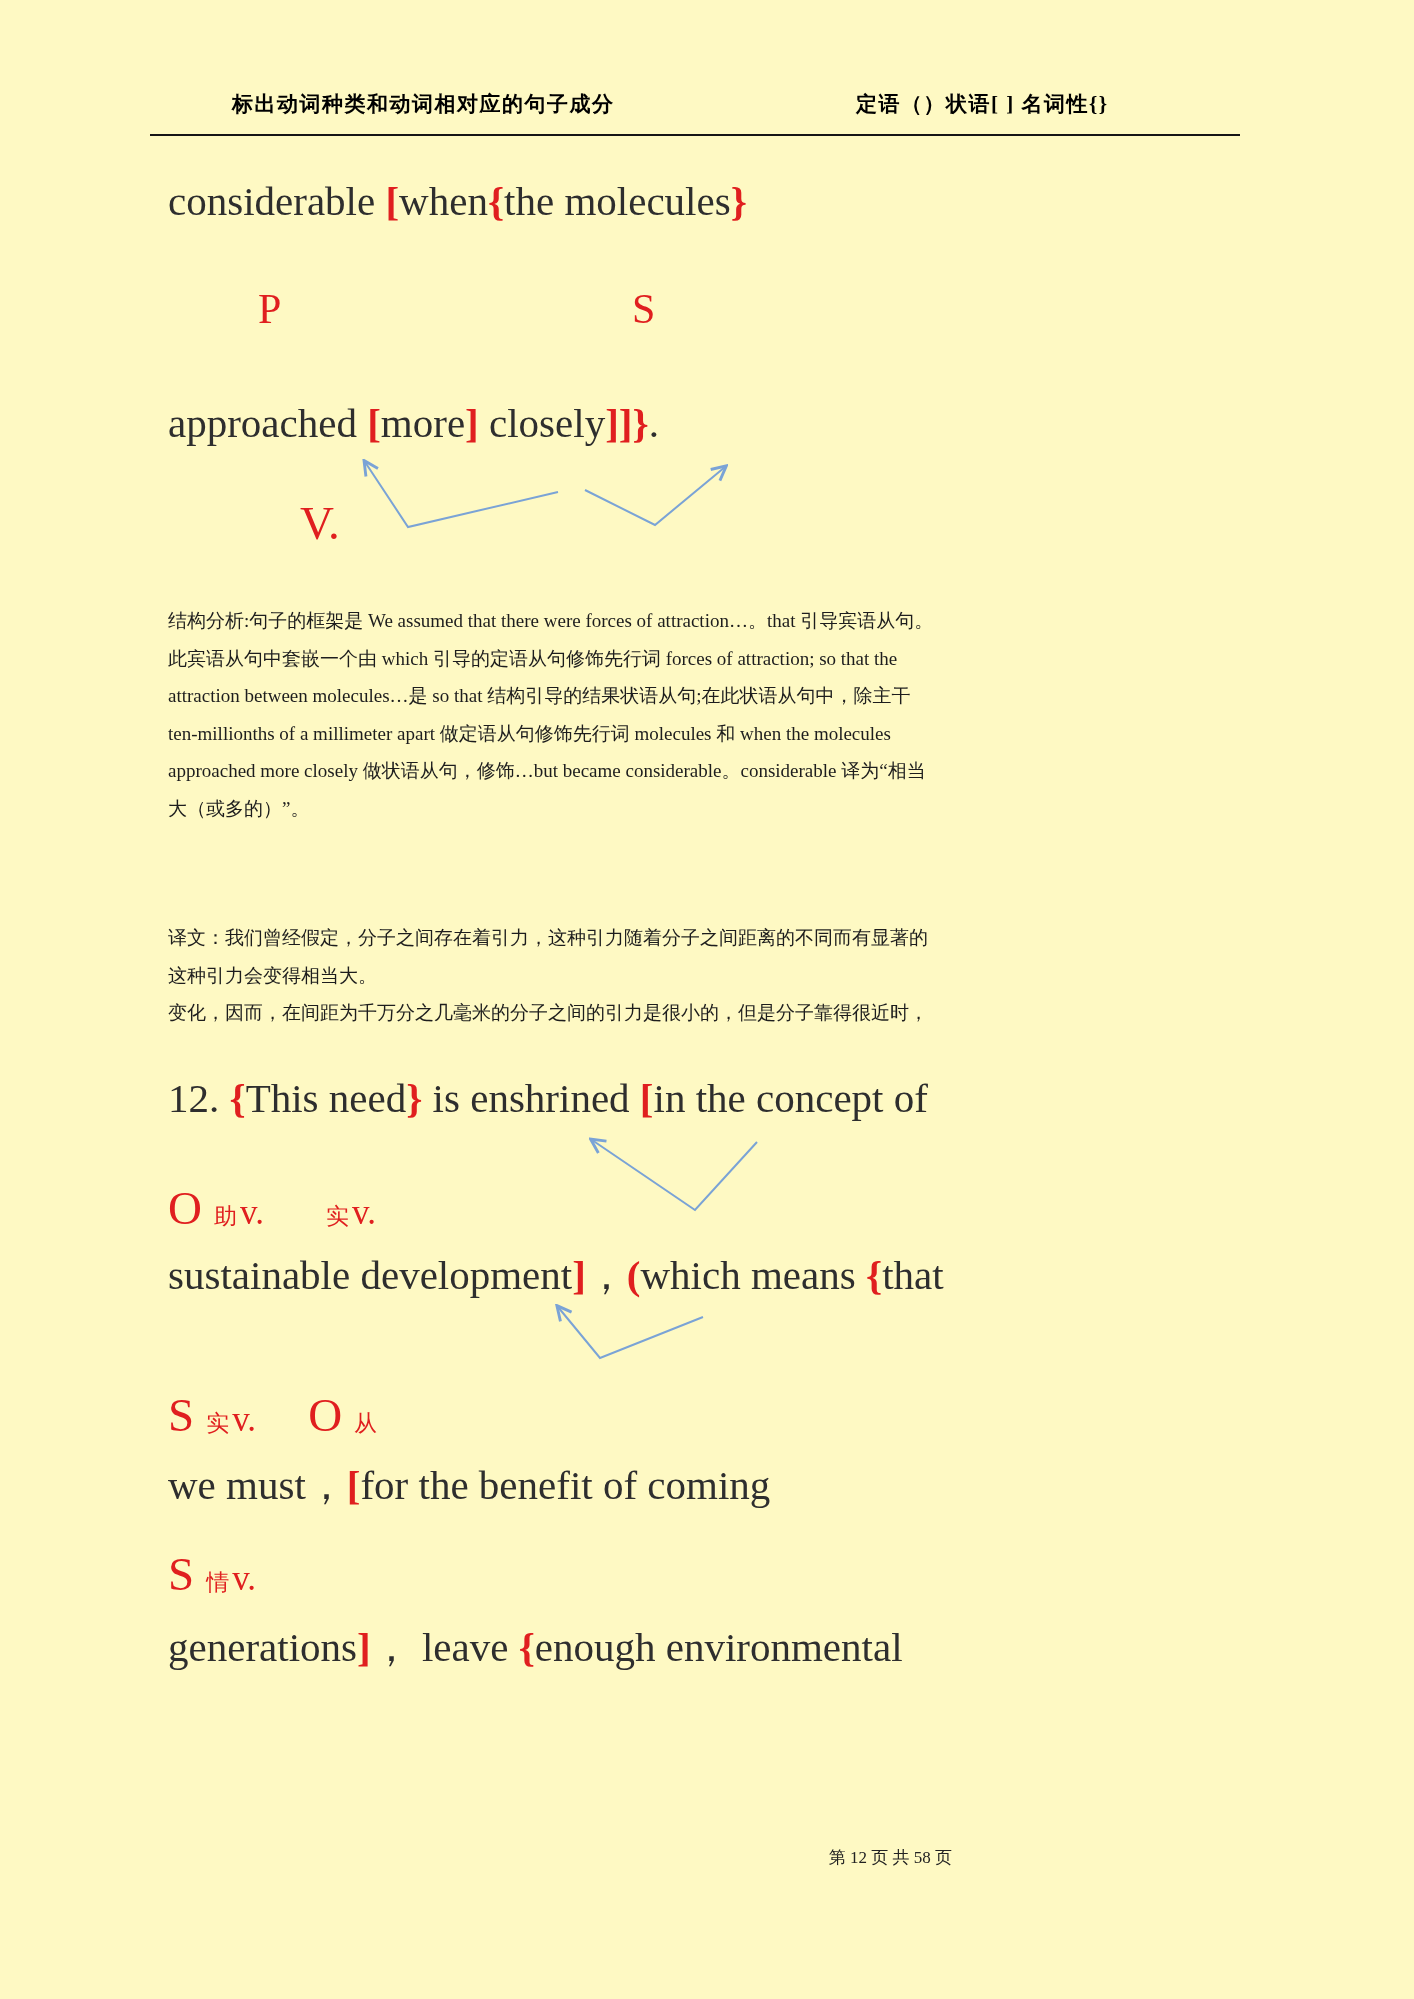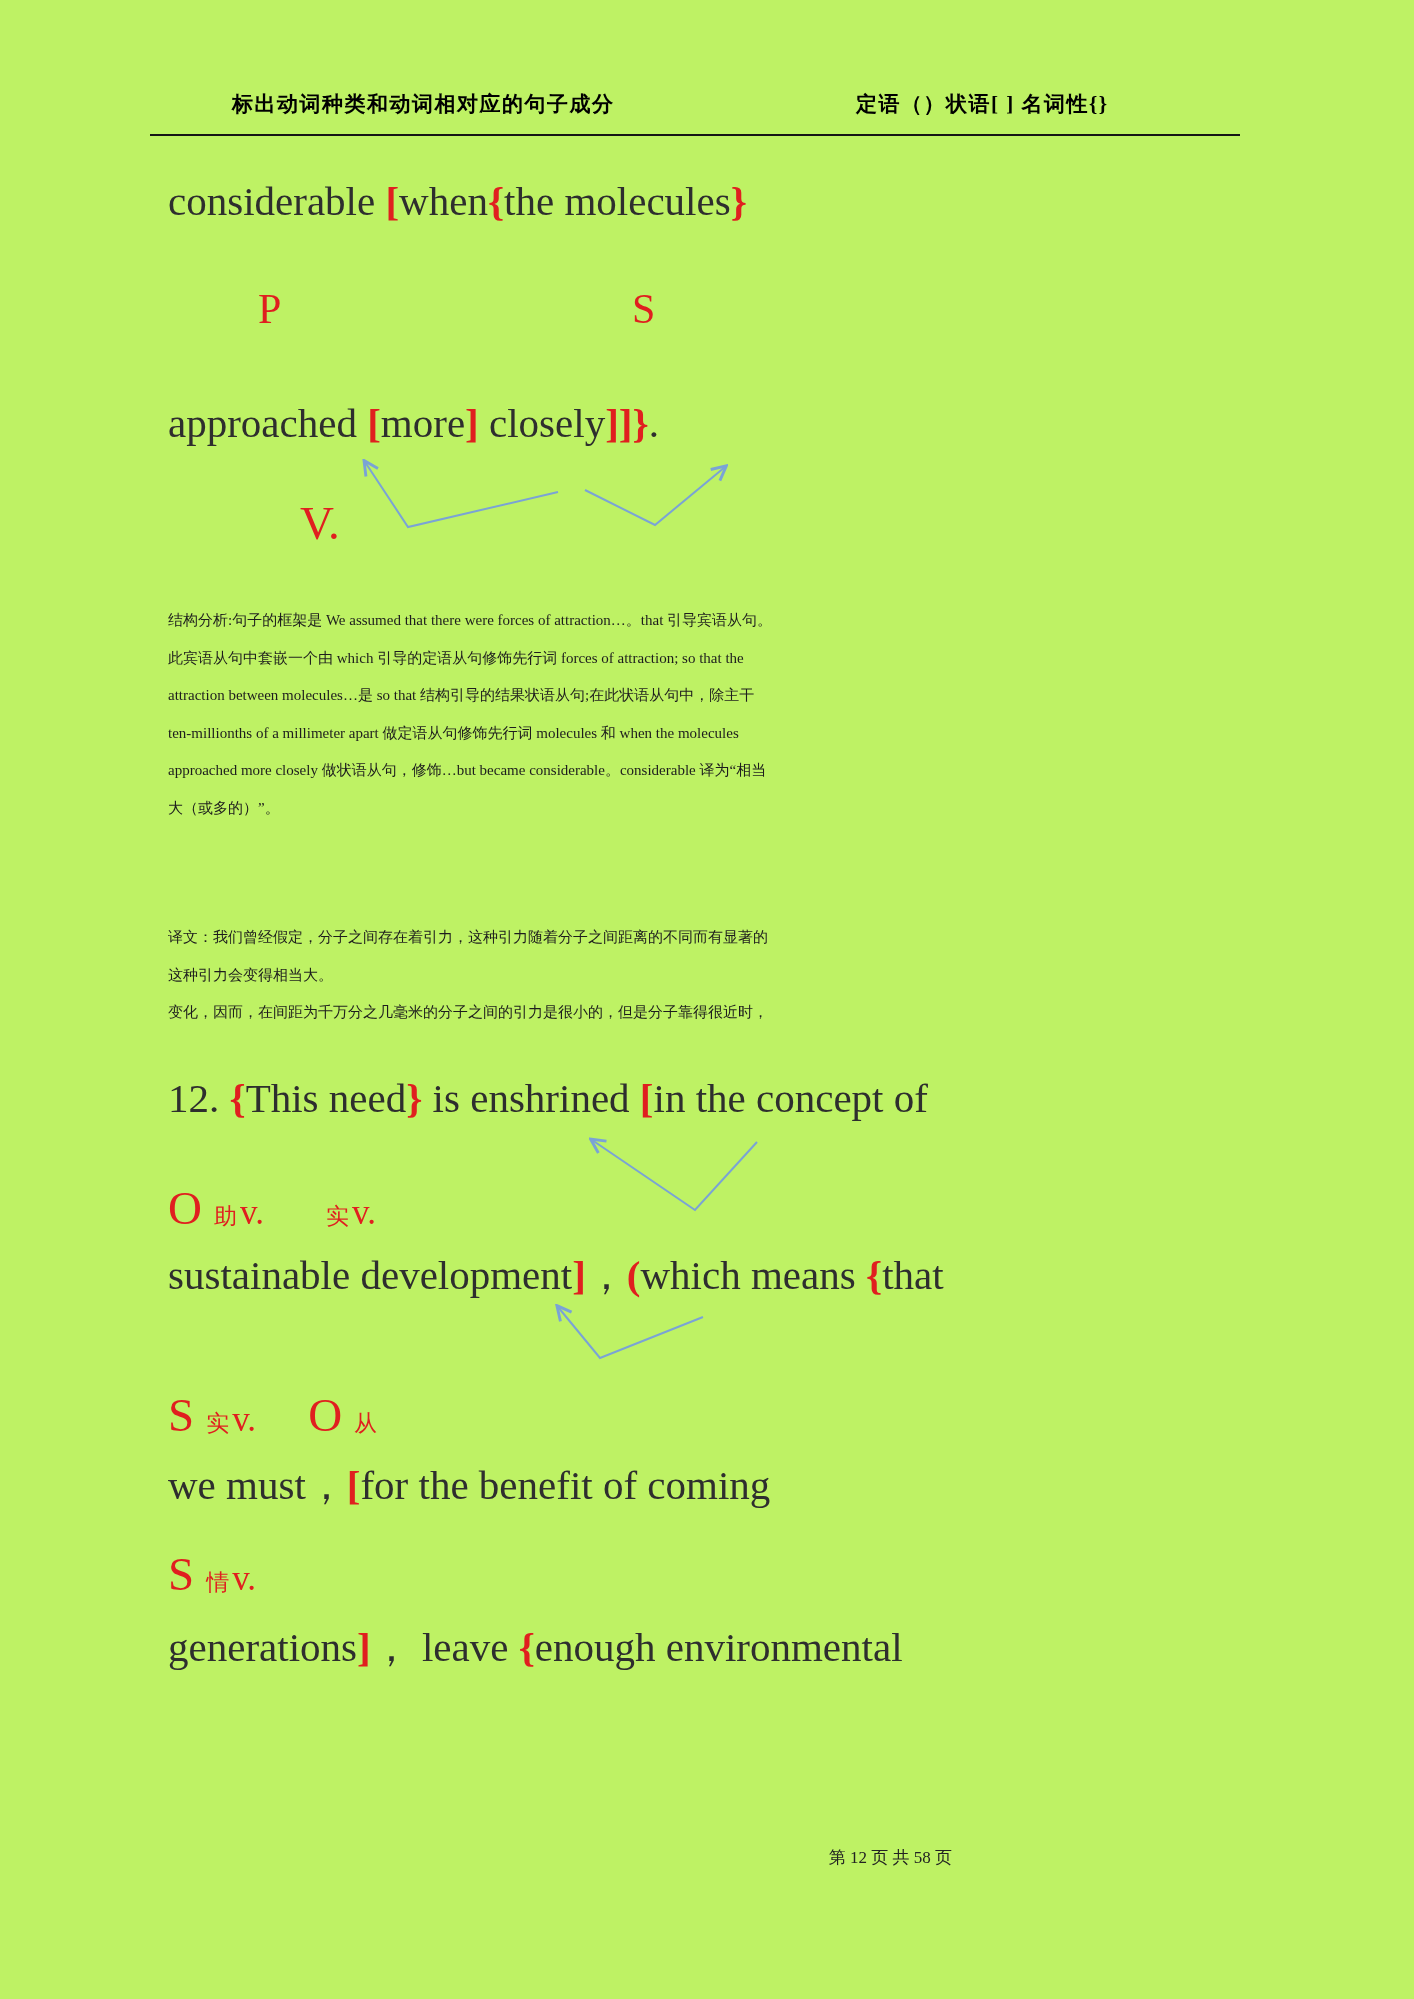--- a/index.html
+++ b/index.html
@@ -3,21 +3,21 @@
 <meta charset="utf-8">
 <style>
   :root{
     --red:#e01f1f;
     --ink:#2e2e2e;
     --blue:#7aa3d6;
     --para:#1d1d1d;
   }
   html,body{margin:0;padding:0;background:#ffffff;}
   .page{
-    position:relative;width:1414px;height:1999px;background:#bef264;
+    position:relative;width:1414px;height:1999px;background:#fef9c3;
     font-family:"Liberation Serif","DejaVu Serif",serif;overflow:hidden;
   }
   .hdr{position:absolute;top:90px;font-size:21px;font-weight:bold;color:#000;
        letter-spacing:1.5px;white-space:nowrap;}
   .hdr-left{left:232px;}
   .hdr-right{left:856px;}
   .hdr-rule{position:absolute;left:150px;top:134px;width:1090px;height:2px;background:#151515;}
 
   .bigline{position:absolute;left:168px;font-size:41px;line-height:1.25;
            color:var(--ink);white-space:nowrap;font-family:Liberation Serif, serif;}
@@ -27,21 +27,21 @@
   .glabel{position:absolute;color:var(--red);font-size:42px;line-height:1;white-space:nowrap;}
   .glabel.v{font-size:47px;}
 
   .labelrow{position:absolute;left:168px;display:flex;align-items:baseline;
             color:var(--red);line-height:1;white-space:nowrap;}
   .labelrow .seg{color:var(--red);}
   .seg.big{font-size:47px;}
   .seg.mid{font-size:35px;}
   .seg.small{font-size:23px;}
 
-  .para{position:absolute;left:168px;width:790px;color:var(--para);font-size:15px;}
+  .para{position:absolute;left:168px;width:790px;color:var(--para);font-size:19px;}
   .para .pline{line-height:37.5px;white-space:nowrap;}
 
   .svg-overlay{position:absolute;left:0;top:0;width:1414px;height:1999px;pointer-events:none;}
   .arrow{fill:none;stroke:var(--blue);stroke-width:2;}
 
   .footer{position:absolute;left:168px;top:1846px;width:784px;text-align:right;
           font-size:17px;color:#222;}
 </style>
 </head>
 <body>

